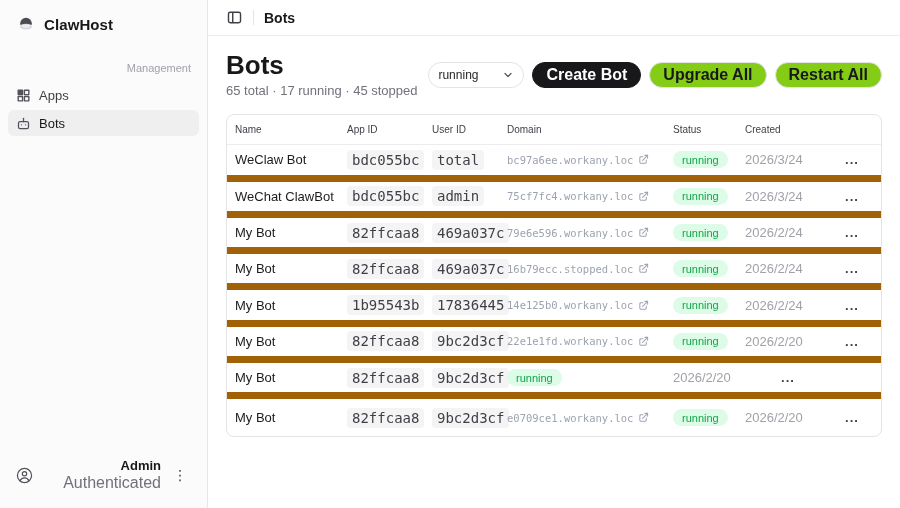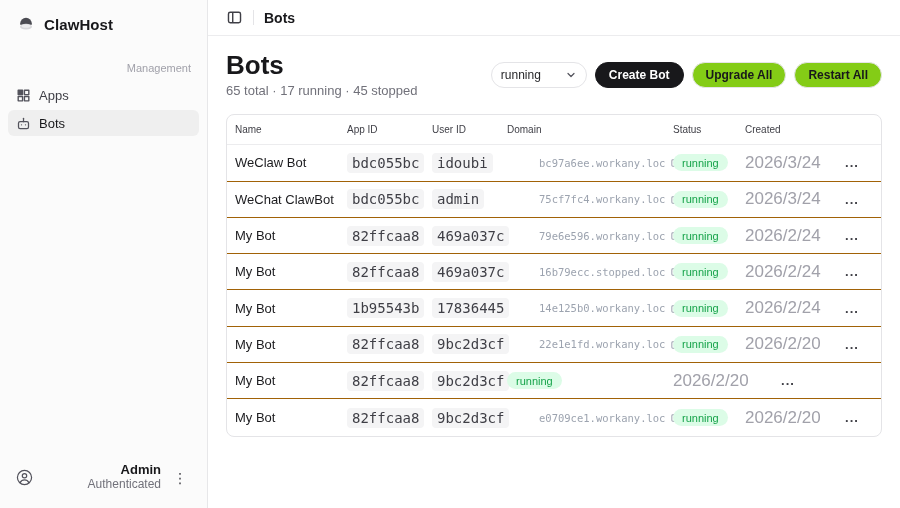--- a/index.html
+++ b/index.html
@@ -35,21 +35,21 @@
     color:#3f3f46; cursor:pointer; margin-bottom:2px;
   }
   .nav-item .nav-ic{ width:15px; height:15px; color:#52525b; }
   .nav-item.active{ background:#efefef; color:#18181b; }
   .nav-label{ font-size:13px; }
   .sidebar-spacer{ flex:1; }
   .user-row{ display:flex; align-items:center; gap:8px; padding:6px 8px; }
   .user-ic{ width:17px; height:17px; color:#52525b; }
   .user-meta{ flex:1; line-height:1.15; }
   .user-name{ font-size:13px; font-weight:700; }
-  .user-status{ font-size:12px; color:var(--muted); }
+  .user-status{ font-size:16px; color:var(--muted); }
   .kebab{ font-size:14px; color:#3f3f46; padding:0 4px; cursor:pointer; letter-spacing:0; }
 
   
   .main{ flex:1; display:flex; flex-direction:column; min-width:0; }
   .topbar{
     height:36px; border-bottom:1px solid #ececee;
     display:flex; align-items:center; gap:10px; padding:0 18px;
   }
   .panel-btn{ width:17px; height:17px; color:#3f3f46; cursor:pointer; background:none; border:none; padding:0; }
   .topbar-divider{ width:1px; height:15px; background:#e4e4e7; }
@@ -63,53 +63,53 @@
   .select-pill{
     display:flex; align-items:center; justify-content:space-between;
     width:96px; height:26px; padding:0 9px;
     border:1px solid var(--border); border-radius:14px; background:#fff;
     font-size:12px; color:#27272a; cursor:pointer;
   }
   .select-pill .chev{ width:12px; height:12px; color:#52525b; }
   .btn{
     height:26px; padding:0 13px; border-radius:14px;
     font-family:"Liberation Sans", sans-serif;
-    font-size:12px; font-weight:700; cursor:pointer; white-space:nowrap;
+    font-size:16px; font-weight:700; cursor:pointer; white-space:nowrap;
   }
   .btn-primary{ background:var(--brand-black); color:#fff; border:1px solid var(--brand-black); }
   .btn-outline{ background:#84cc16; color:#18181b; border:1px solid var(--border); }
 
   
   .table{
     border:1px solid var(--border); border-radius:8px; overflow:hidden; background:#fff;
   }
   .trow{
     display:grid;
     grid-template-columns:112px 85px 75px 166px 72px 86px 1fr;
     align-items:center; padding:0 8px;
   }
   .thead{ height:30px; border-bottom:1px solid #ececee; }
   .th{ font-size:10px; font-weight:500; color:#3f3f46; }
-  .tbody .trow{ height:36.3px; border-bottom:1px solid #a16207; }
+  .tbody .trow{ height:36.3px; border-bottom:7px solid #a16207; }
   .tbody .trow:last-child{ border-bottom:none; }
   .cell-name{ font-size:13px; font-weight:500; color:#1c1c1f; }
   .code-pill{
     display:inline-block; font-family:"DejaVu Sans Mono", monospace;
     font-size:14px; color:#3f3f46; background:#f4f4f5;
     padding:2px 5px; border-radius:4px;
   }
   .domain-cell{ display:flex; align-items:center; gap:5px; color:#9ca3af; }
-  .domain-text{ font-family:"DejaVu Sans Mono", monospace; font-size:10.5px;margin-left:32px; }
+  .domain-text{ font-family:"DejaVu Sans Mono", monospace; font-size:10.5px; }
   .ext-ic{ width:11px; height:11px; color:#9ca3af; cursor:pointer; }
   .badge{
     display:inline-block; font-size:11px; font-weight:500;
     color:var(--green-text); background:var(--green-bg);
     padding:2.5px 9px; border-radius:999px;
   }
-  .cell-created{ font-size:17px; color:var(--faint); }
+  .cell-created{ font-size:13px; color:var(--faint); }
   .cell-actions{ text-align:center; }
   .row-menu{ background:none; border:none; cursor:pointer; font-size:13px; font-weight:700; color:#3f3f46; letter-spacing:1px; line-height:1; padding:2px 4px; }
 </style>
 </head>
 <body>
 
 <aside class="sidebar">
   <div class="brand-row">
     <span class="brand-logo">
       <svg viewBox="0 0 24 24" width="20" height="20">
@@ -207,21 +207,21 @@
         <span class="th">User ID</span>
         <span class="th">Domain</span>
         <span class="th">Status</span>
         <span class="th">Created</span>
         <span class="th"></span>
       </div>
       <div class="tbody">
   <div class="trow">
     <span class="cell-name">WeClaw Bot</span>
     <span><span class="code-pill">bdc055bc</span></span>
-    <span><span class="code-pill">idoubi</span></span>
+    <span><span class="code-pill">total</span></span>
     <span class="domain-cell">
       <span class="domain-text">bc97a6ee.workany.loc</span>
       <span class="ext-ic">
         <svg viewBox="0 0 24 24" width="11" height="11" fill="none" stroke="currentColor" stroke-width="2.2" stroke-linecap="round" stroke-linejoin="round">
           <path d="M18 13v5a2 2 0 0 1-2 2H6a2 2 0 0 1-2-2V8a2 2 0 0 1 2-2h5"></path>
           <polyline points="15 3 21 3 21 9"></polyline>
           <line x1="10" y1="14" x2="21" y2="3"></line>
         </svg>
       </span>
     </span>

